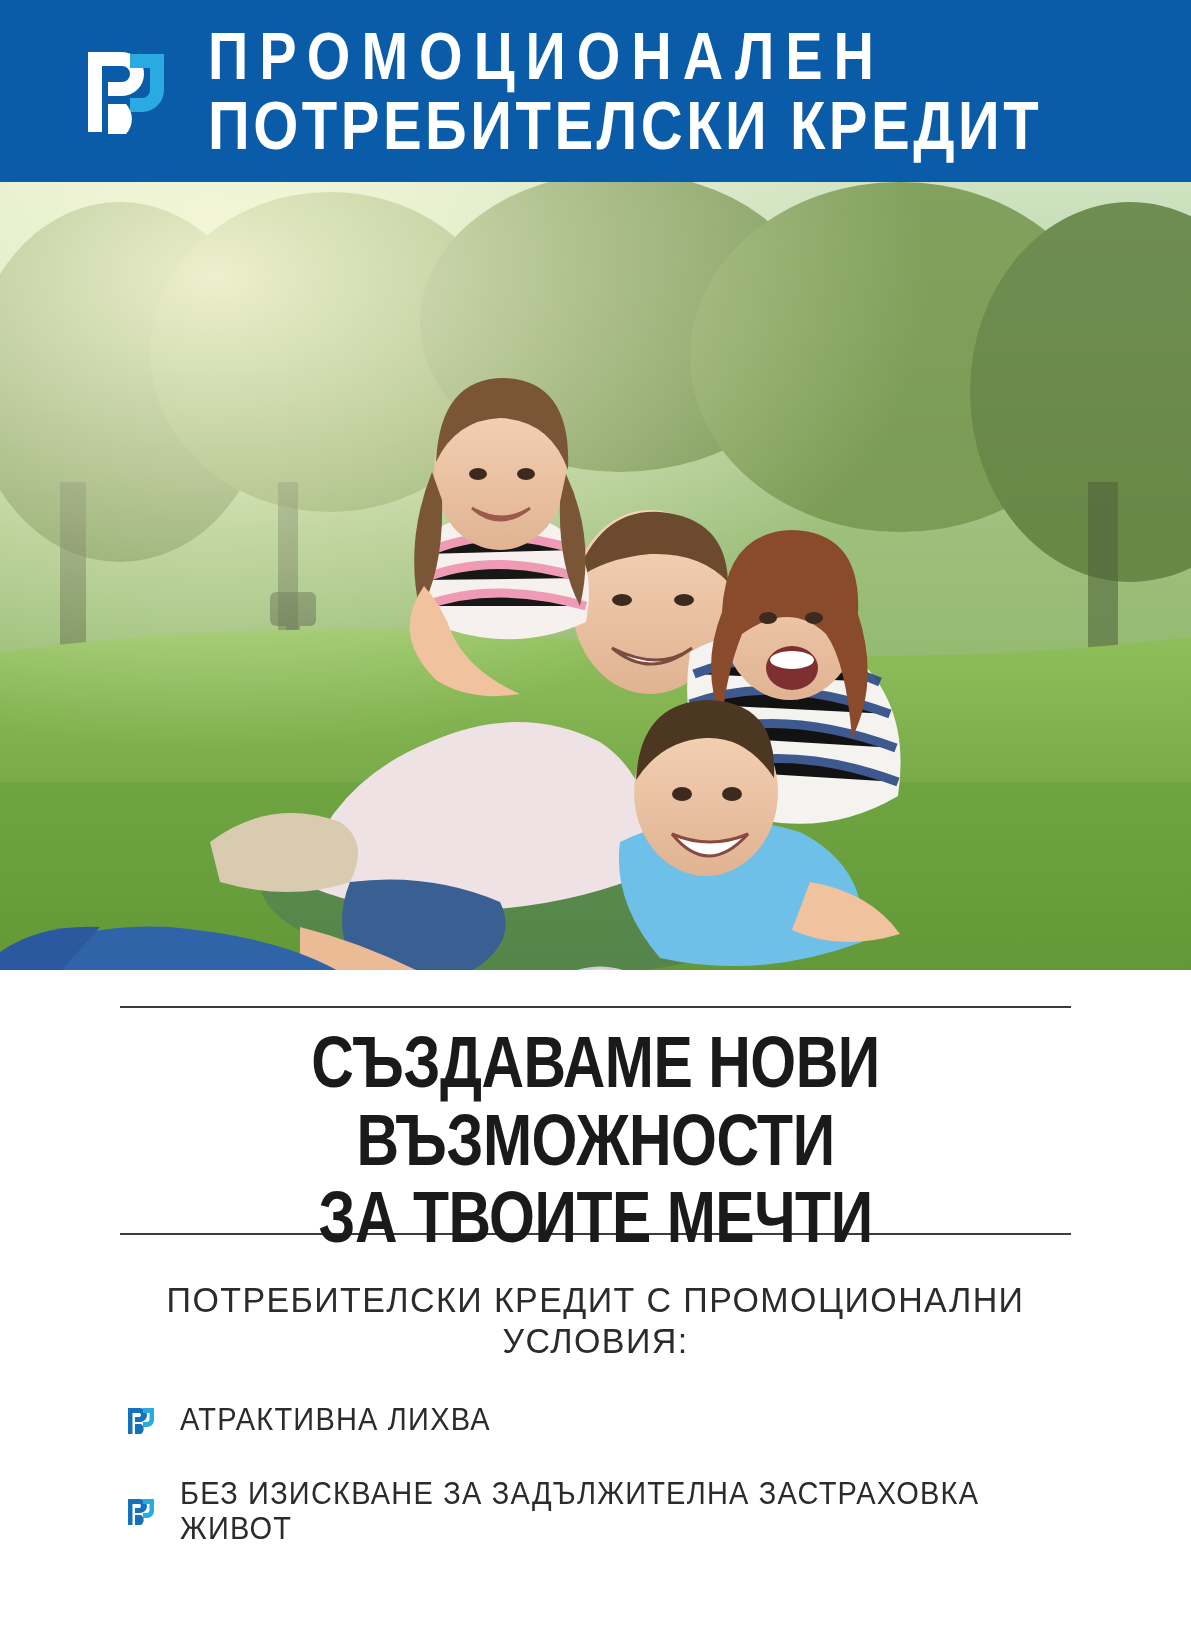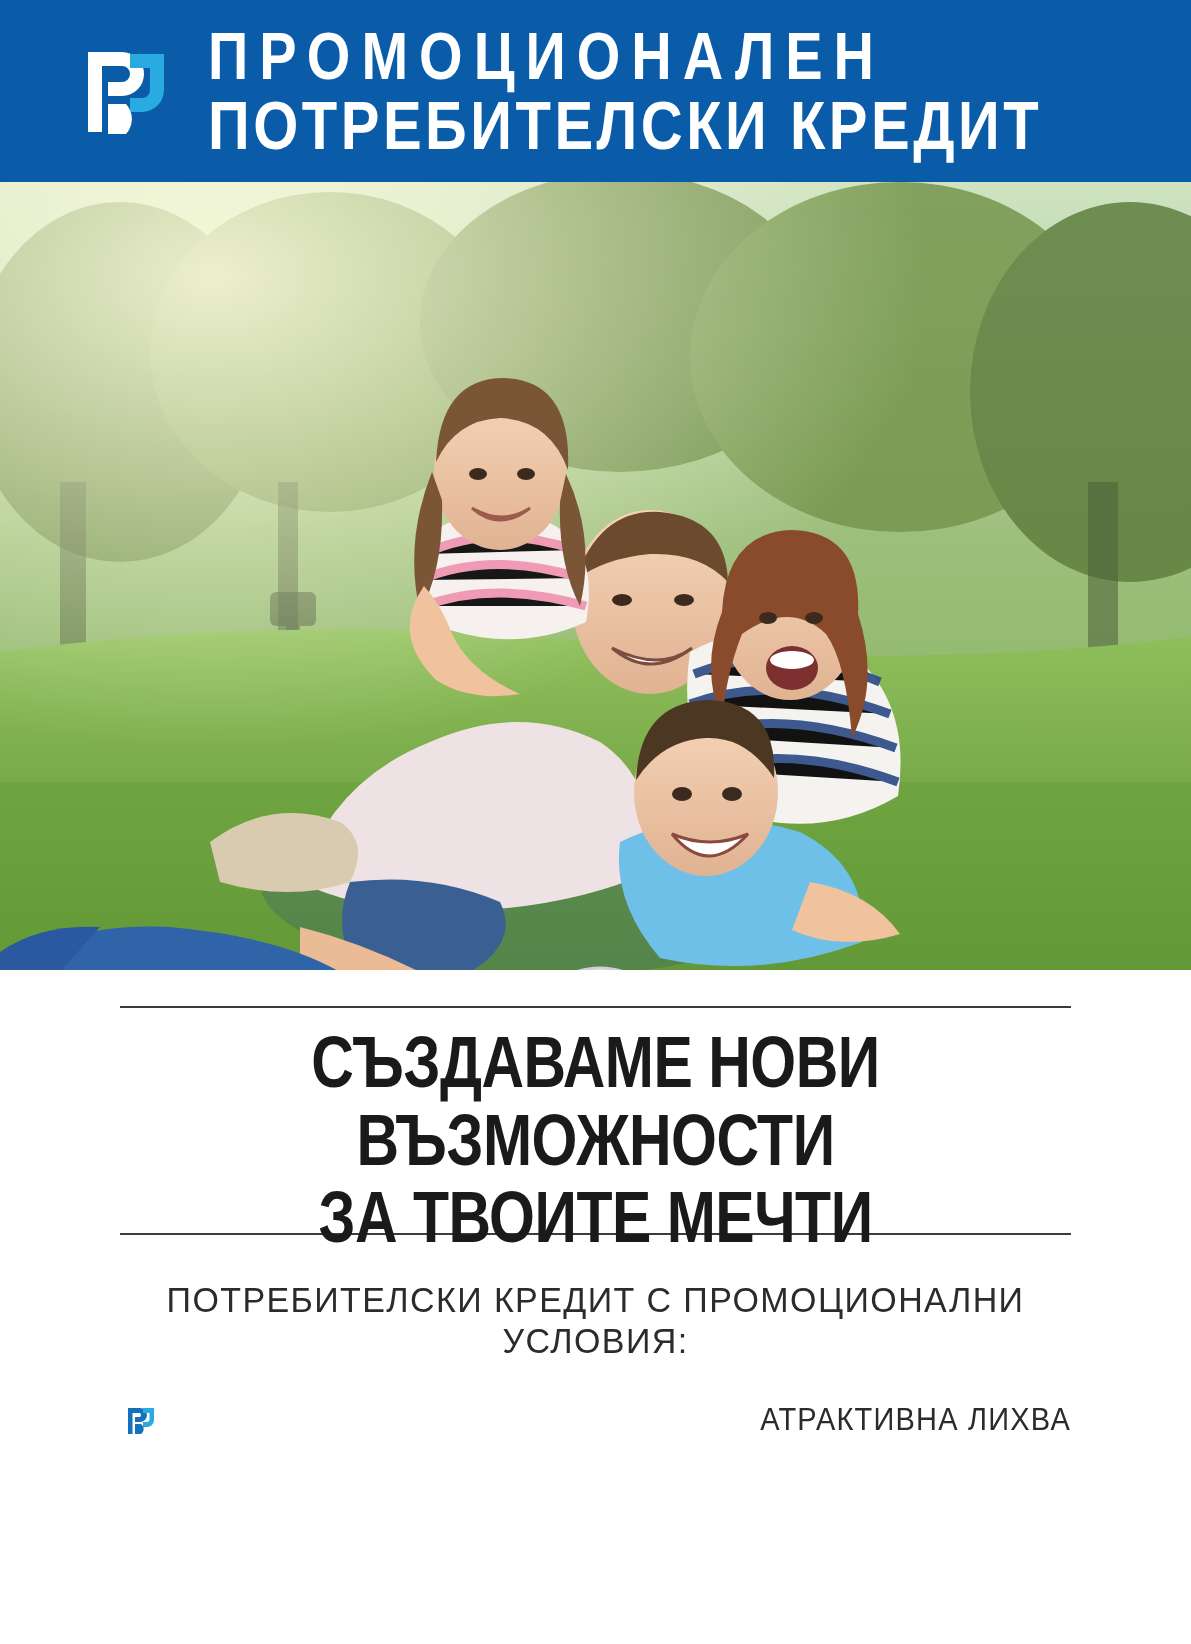--- a/index.html
+++ b/index.html
@@ -113,21 +113,20 @@
   }
 
   .bullets {
     margin-top: 44px;
     padding-left: 6px;
   }
   .bullet {
     display: flex;
     align-items: center;
     margin-bottom: 42px;
-    justify-content: space-between;
   }
   .bullet-icon {
     width: 30px;
     height: 30px;
     flex: 0 0 auto;
     margin-right: 24px;
     margin-top: 2px;
   }
   .bullet-text {
     font-size: 29px;
@@ -306,17 +305,27 @@
           <svg viewBox="0 0 30 30" width="30" height="30" xmlns="http://www.w3.org/2000/svg">
             <path d="M2 2 H14 A7 7 0 0 1 14 16 H9 V11 H14 A2.6 2.6 0 0 0 14 7 H6.5 V28 H2 Z" fill="#1472bd"></path>
             <path d="M17 2 H28 V14 A7 7 0 0 1 21 21 H17 V16 H21 A2.6 2.6 0 0 0 23.5 13.5 V7 H17 Z" fill="#29aae1"></path>
             <path d="M9 18 H15 A6 6 0 0 1 15 28 H9 Z" fill="#1472bd"></path>
           </svg>
         </span>
         <span class="bullet-text">АТРАКТИВНА ЛИХВА</span>
       </div>
 
 
+      <div class="bullet">
+        <span class="bullet-icon">
+          <svg viewBox="0 0 30 30" width="30" height="30" xmlns="http://www.w3.org/2000/svg">
+            <path d="M2 2 H14 A7 7 0 0 1 14 16 H9 V11 H14 A2.6 2.6 0 0 0 14 7 H6.5 V28 H2 Z" fill="#1472bd"></path>
+            <path d="M17 2 H28 V14 A7 7 0 0 1 21 21 H17 V16 H21 A2.6 2.6 0 0 0 23.5 13.5 V7 H17 Z" fill="#29aae1"></path>
+            <path d="M9 18 H15 A6 6 0 0 1 15 28 H9 Z" fill="#1472bd"></path>
+          </svg>
+        </span>
+        <span class="bullet-text">БЕЗ ИЗИСКВАНЕ ЗА ЗАДЪЛЖИТЕЛНА ЗАСТРАХОВКА ЖИВОТ</span>
+      </div>
 
     </div>
   </div>
 
 </div>
 
 </body></html>

